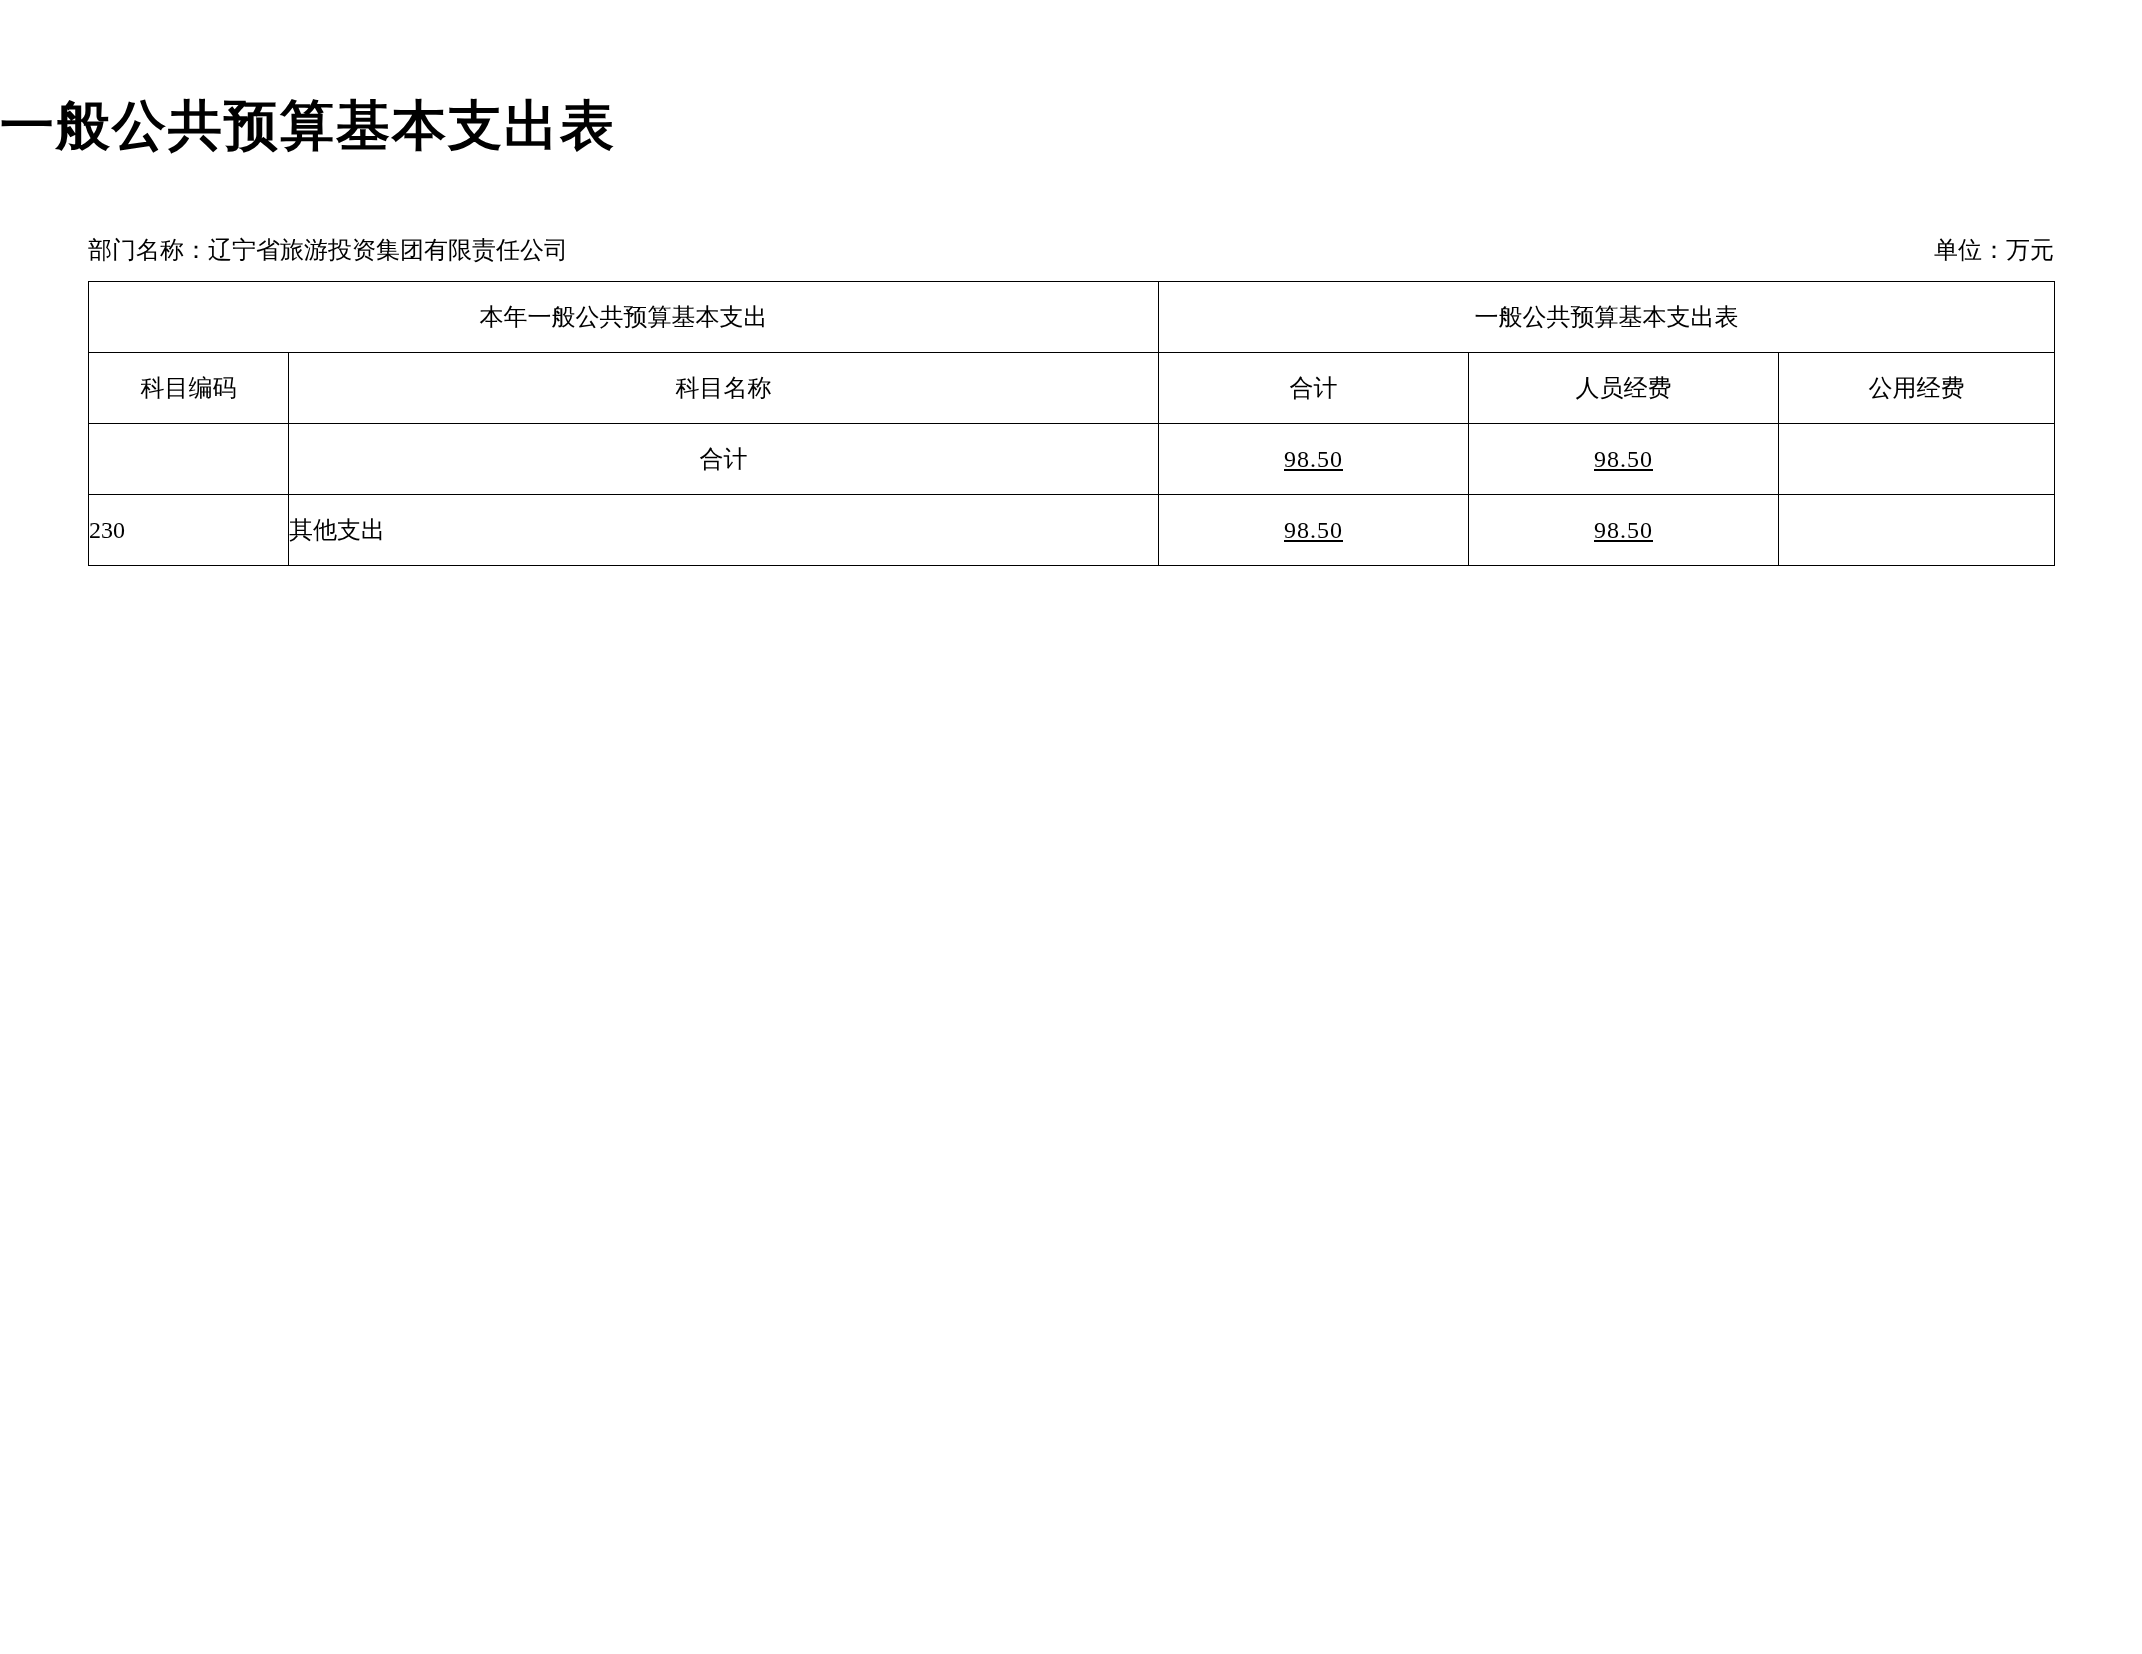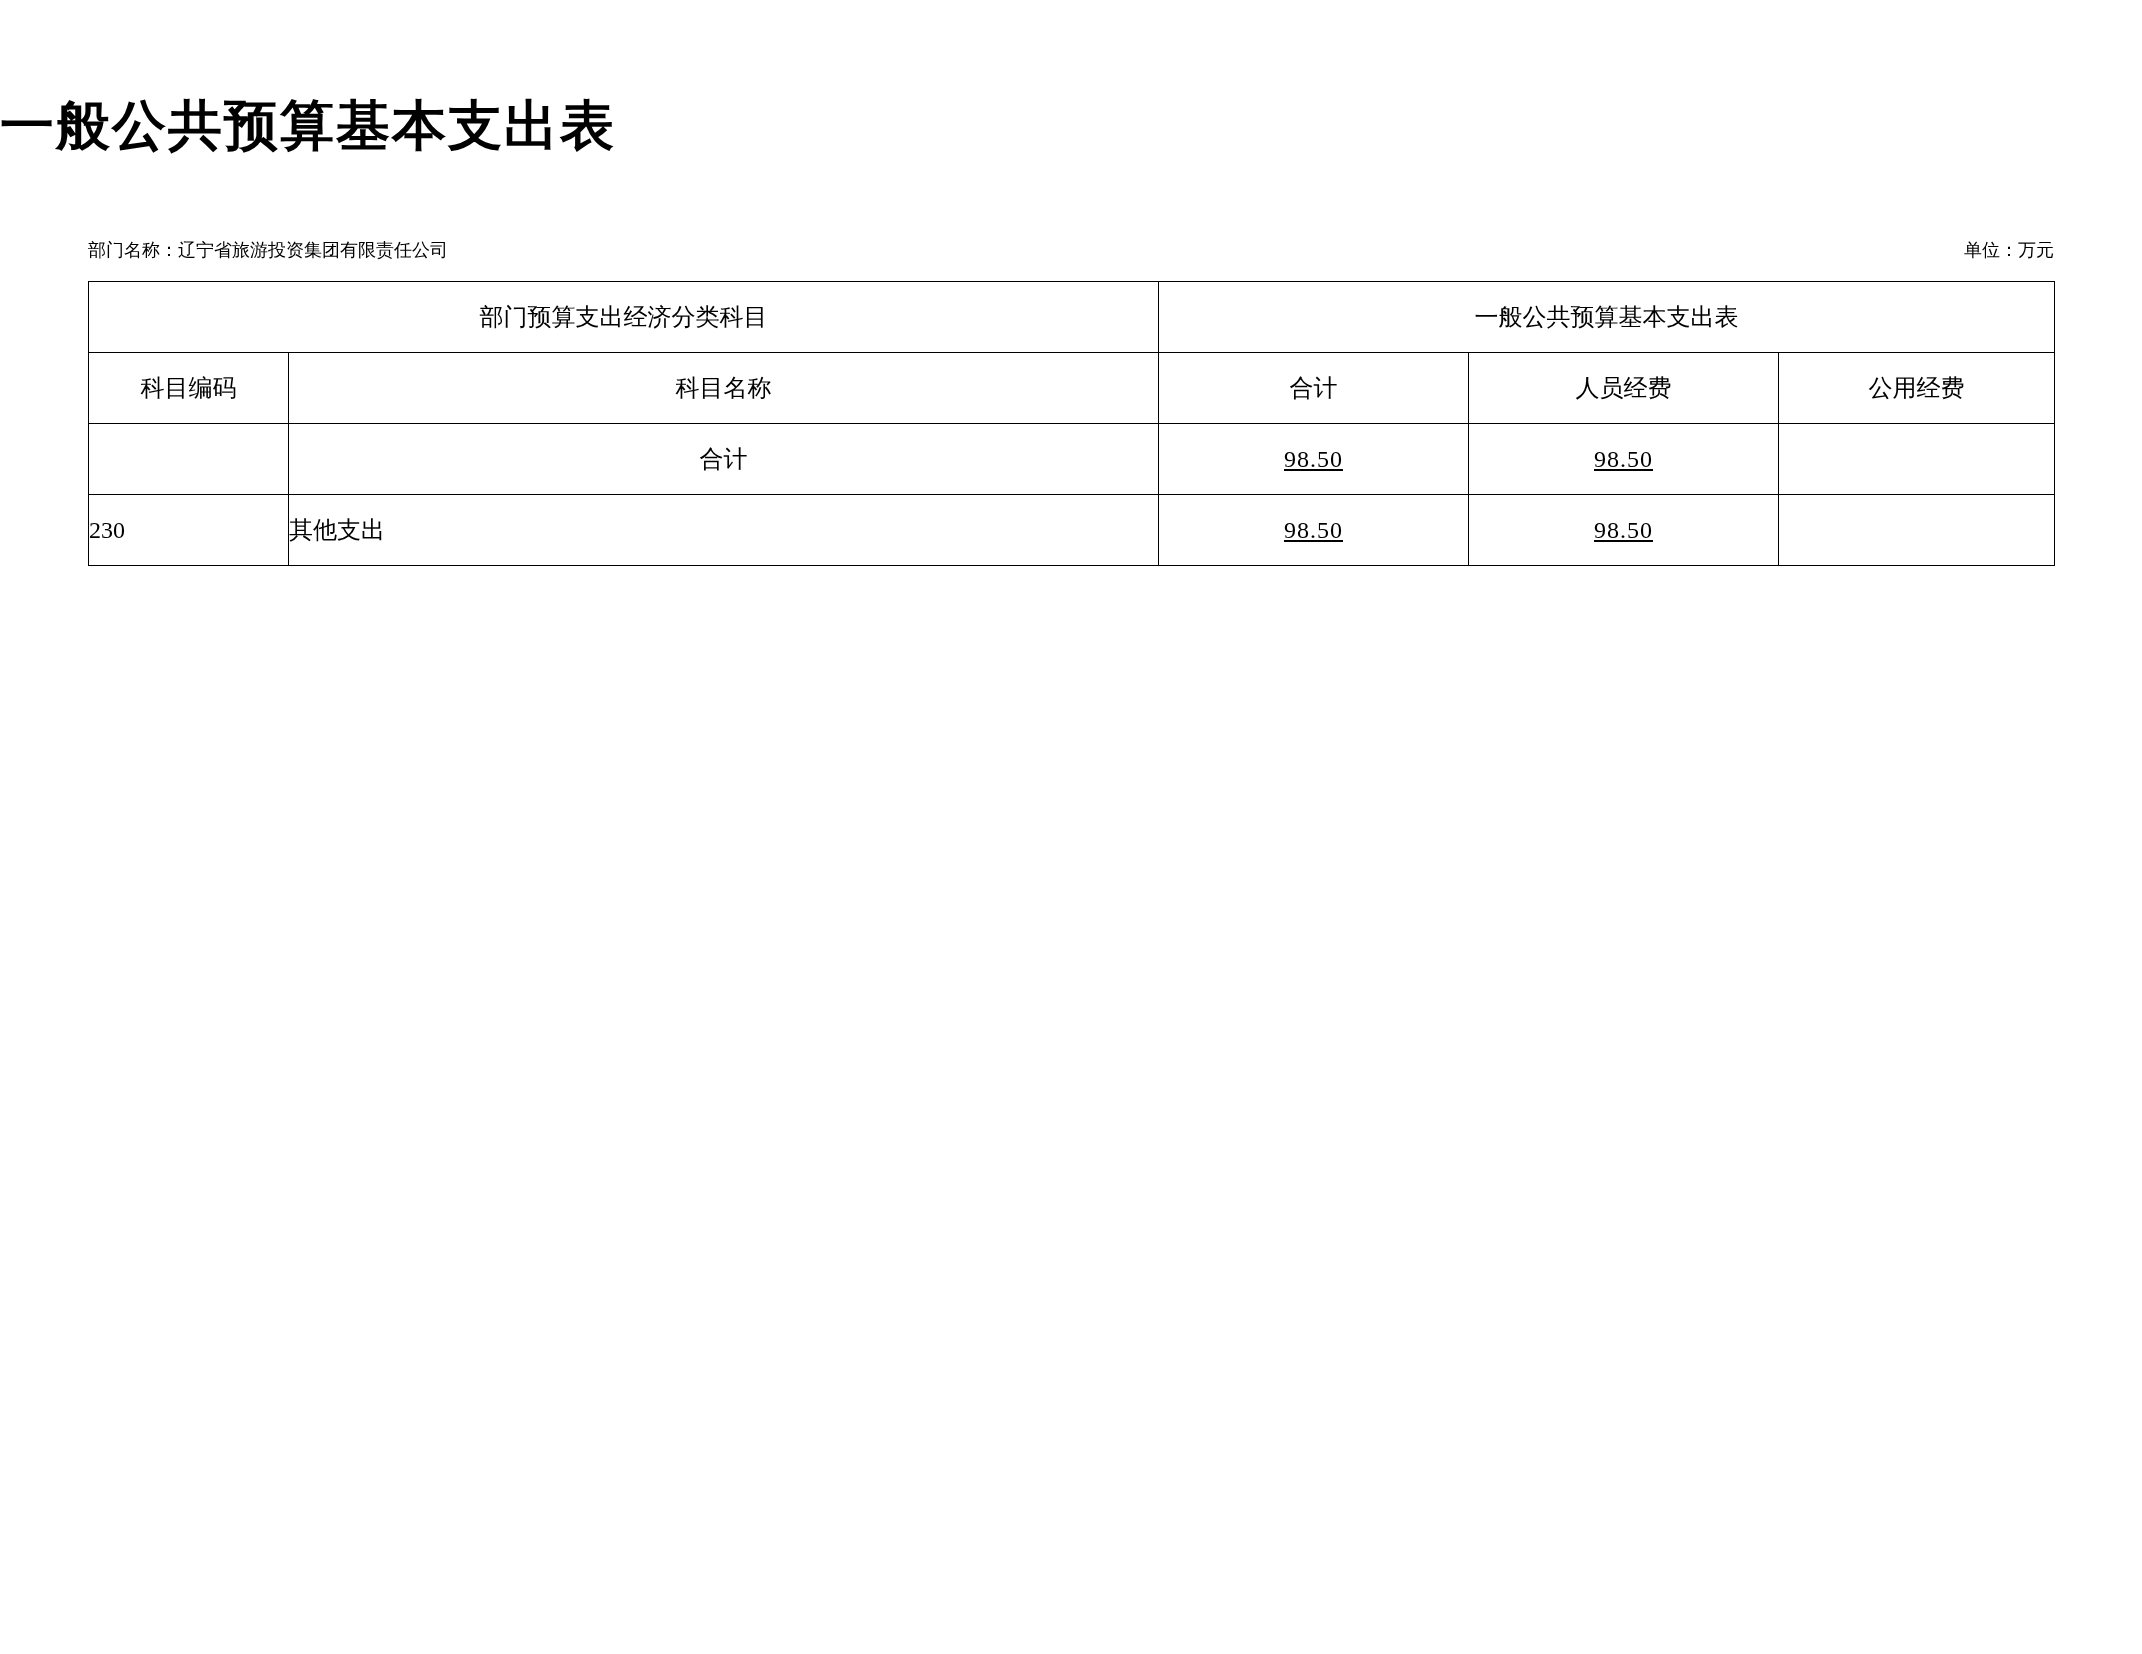--- a/index.html
+++ b/index.html
@@ -37,21 +37,21 @@
   .table-no {
     font-size: 22px;
     line-height: 30px;
     margin-bottom: 14px;
     font-family: "Liberation Sans", sans-serif;
   }
   .meta-row {
     display: flex;
     justify-content: space-between;
     align-items: flex-end;
-    font-size: 18px;
+    font-size: 24px;
     line-height: 34px;
   }
   .dept-name {
     white-space: nowrap;
   }
   .unit-label {
     white-space: nowrap;
   }
   .table-wrap {
     margin-top: 14px;
@@ -121,21 +121,21 @@
     <table class="budget">
       <colgroup>
         <col class="c-code">
         <col class="c-name">
         <col class="c-total">
         <col class="c-person">
         <col class="c-public">
       </colgroup>
       <thead>
         <tr>
-          <th class="hdr-center" colspan="2">部门预算支出经济分类科目</th>
+          <th class="hdr-center" colspan="2">本年一般公共预算基本支出</th>
           <th class="hdr-center" colspan="3">一般公共预算基本支出表</th>
         </tr>
         <tr>
           <th class="hdr-center">科目编码</th>
           <th class="hdr-center">科目名称</th>
           <th class="hdr-center">合计</th>
           <th class="hdr-center">人员经费</th>
           <th class="hdr-center">公用经费</th>
         </tr>
       </thead>

